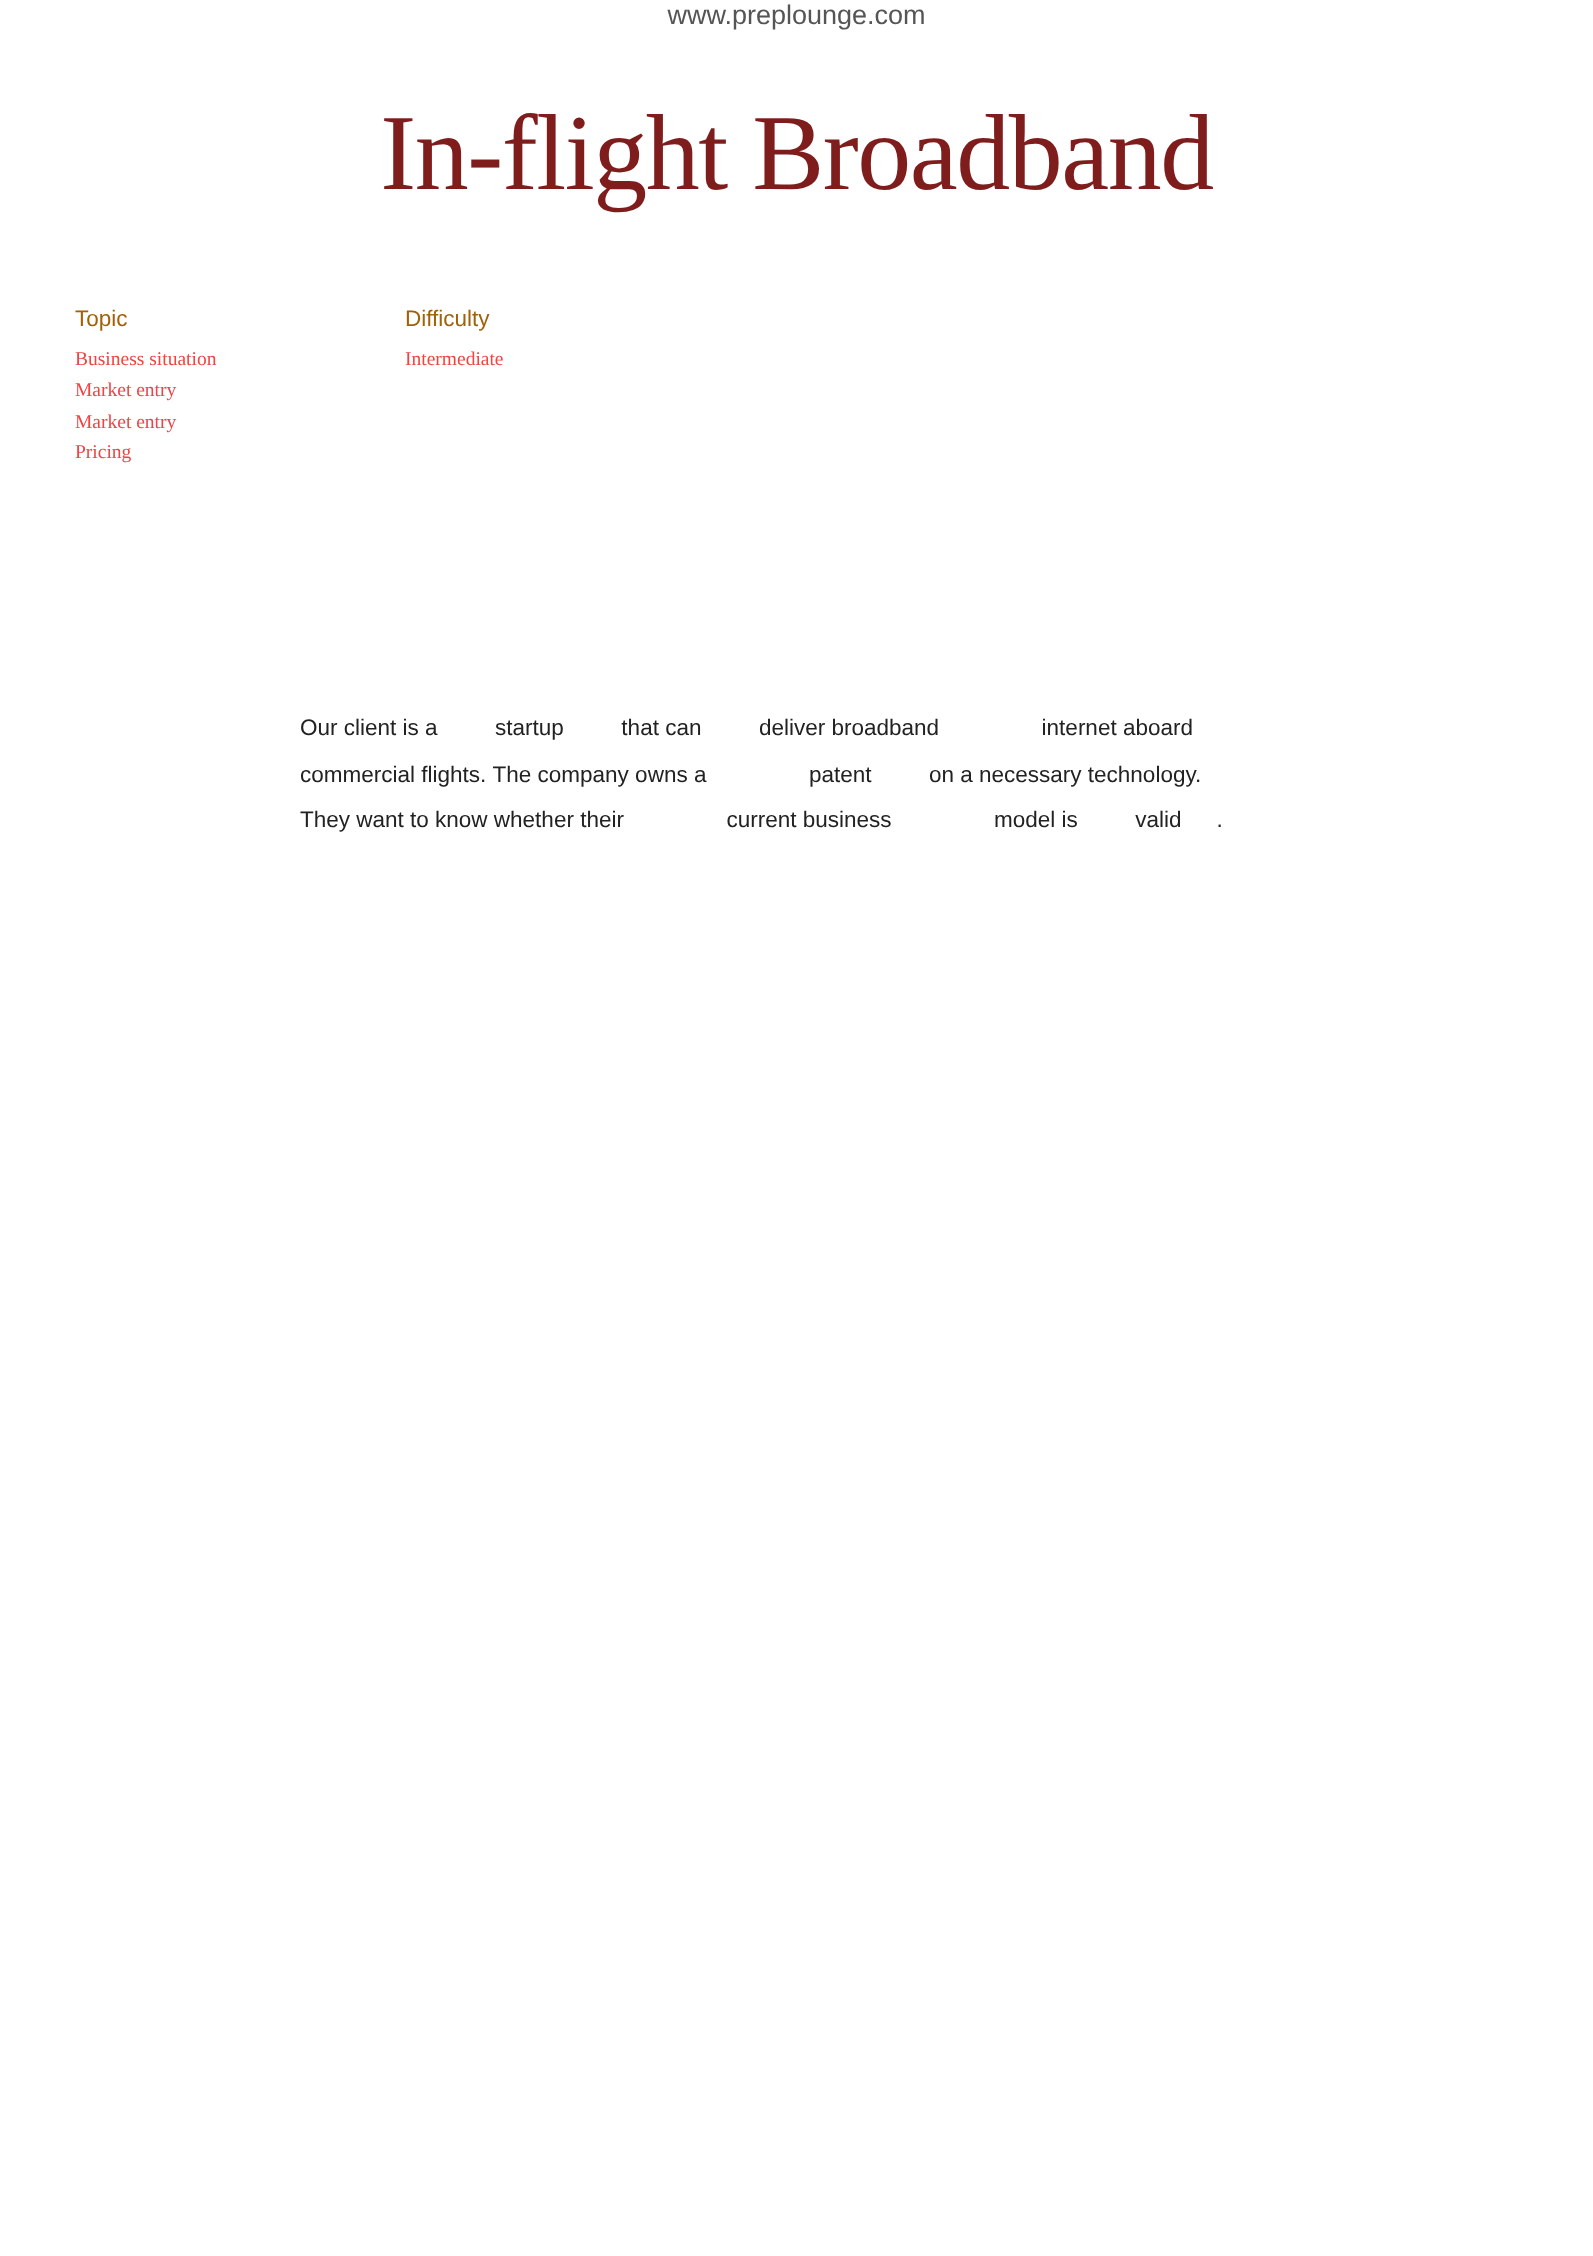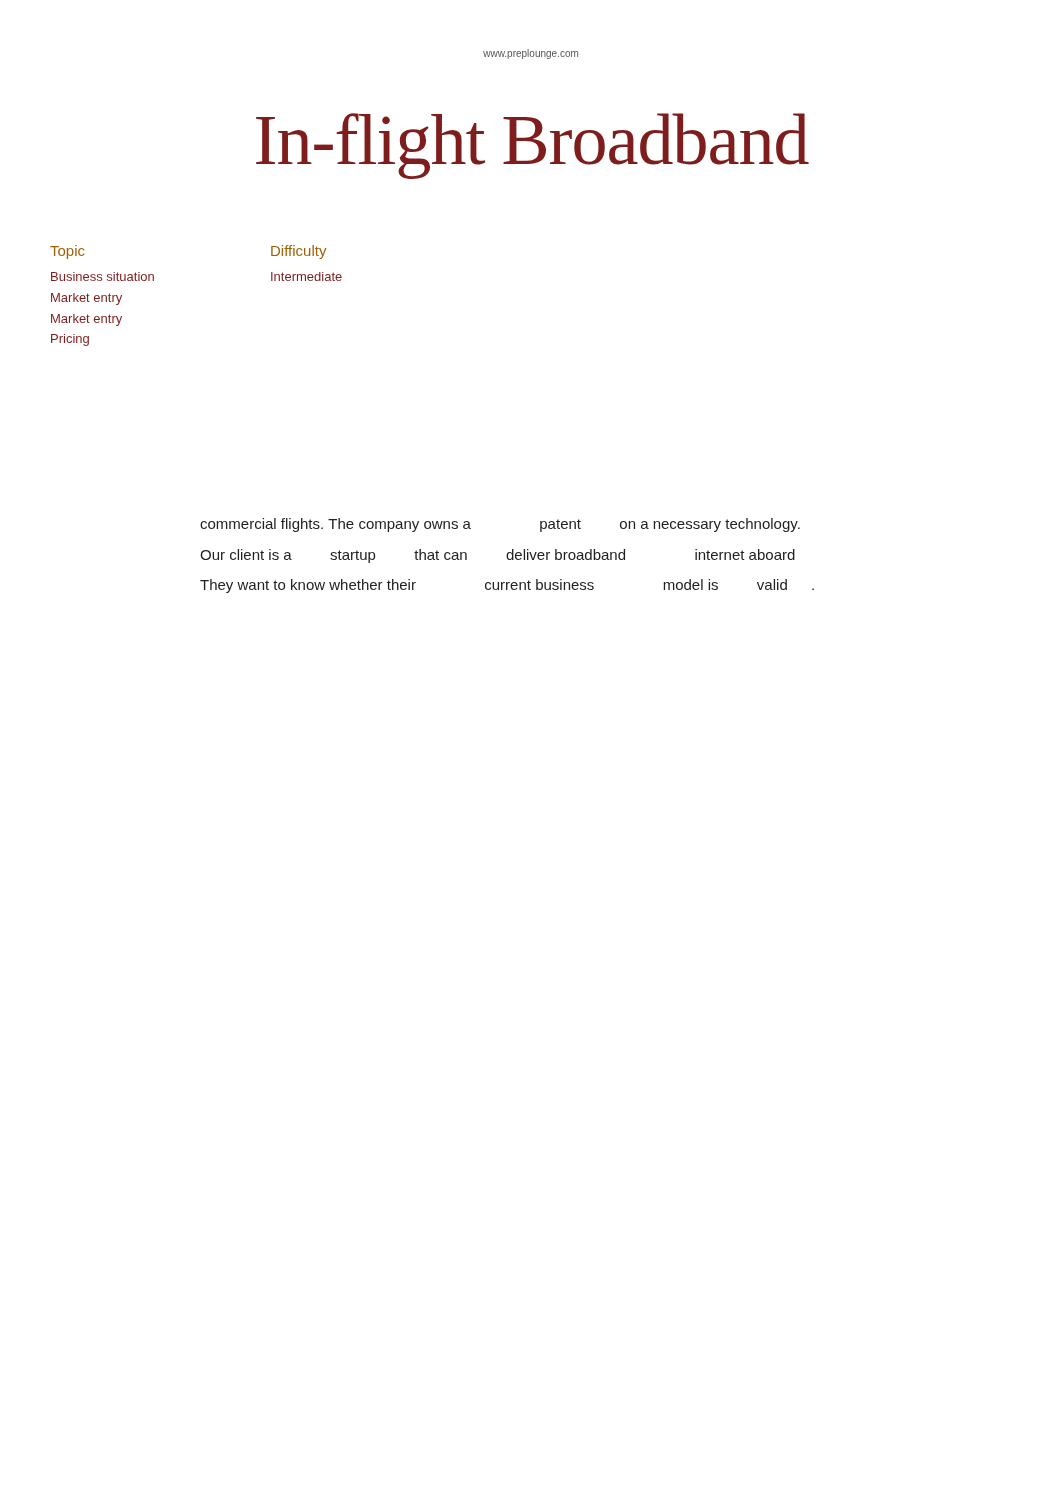--- a/index.html
+++ b/index.html
@@ -11,22 +11,21 @@
     body {
       width: 1062px;
       min-height: 1504px;
       background: #ffffff;
       font-family: Georgia, 'Times New Roman', serif;
       color: #222222;
     }
 
     .website-url {
       text-align: center;
-      padding-top: 48px;
-      font-size: 10px;
+      font-size: 18px;
       color: #555555;
       font-family: Arial, sans-serif;
     }
 
     .page-title {
       text-align: center;
       font-size: 72px;
       font-weight: 400;
       color: #7f1d1d;
       margin-top: 40px;
@@ -63,22 +62,22 @@
     .meta-heading {
       font-size: 15px;
       color: #a16207;
       font-family: Arial, sans-serif;
       font-weight: normal;
       margin-bottom: 8px;
     }
 
     .meta-value {
       font-size: 13px;
-      color: #7f1d1d;
-      font-family: Liberation Sans, sans-serif;
+      color: #ef4444;
+      font-family: Liberation Serif, serif;
       line-height: 1.6;
     }
 
     .description-section {
       margin-top: 160px;
       padding: 0 200px 0 200px;
     }
 
     .description-text {
       font-size: 15px;
@@ -132,36 +131,36 @@
   </div>
 
   <div class="meta-column meta-column-style">
   </div>
 
 </div>
 
 <div class="description-section">
   <div class="description-text">
     <span class="description-line">
-      commercial flights.&nbsp;The company owns a
-      <span class="word-gap-large"></span>
-      patent
-      <span class="word-gap-medium"></span>
-      on a necessary technology.
-    </span>
-    <span class="description-line">
       Our client is a
       <span class="word-gap-medium"></span>
       startup
       <span class="word-gap-medium"></span>
       that can
       <span class="word-gap-medium"></span>
       deliver broadband
       <span class="word-gap-large"></span>
       internet aboard
+    </span>
+    <span class="description-line">
+      commercial flights.&nbsp;The company owns a
+      <span class="word-gap-large"></span>
+      patent
+      <span class="word-gap-medium"></span>
+      on a necessary technology.
     </span>
     <span class="description-line">
       They want to know whether their
       <span class="word-gap-large"></span>
       current business
       <span class="word-gap-large"></span>
       model is
       <span class="word-gap-medium"></span>
       valid
       <span class="word-gap-small"></span>

